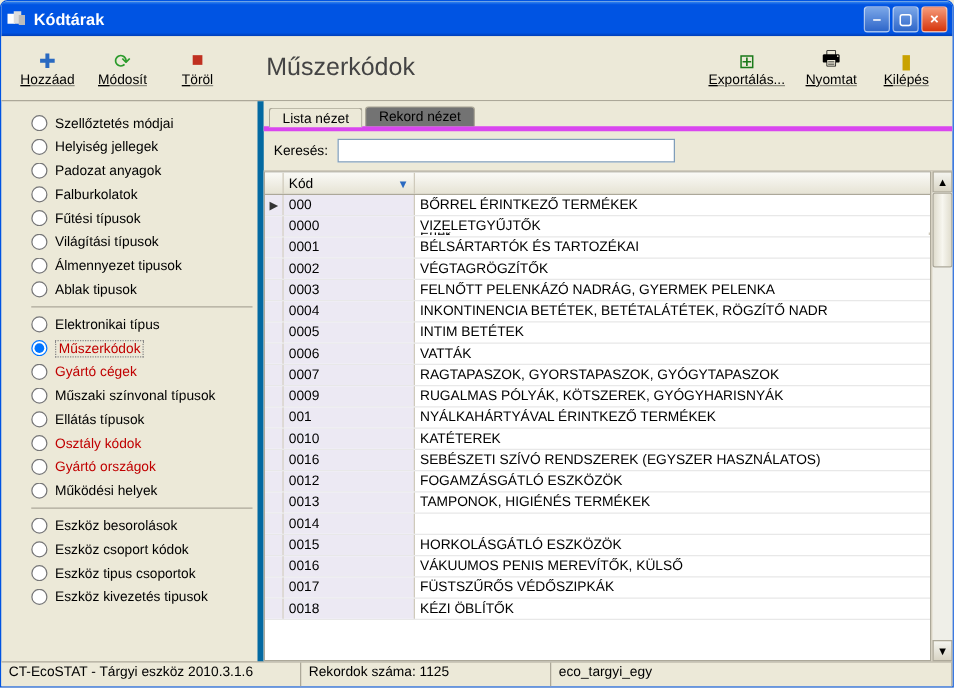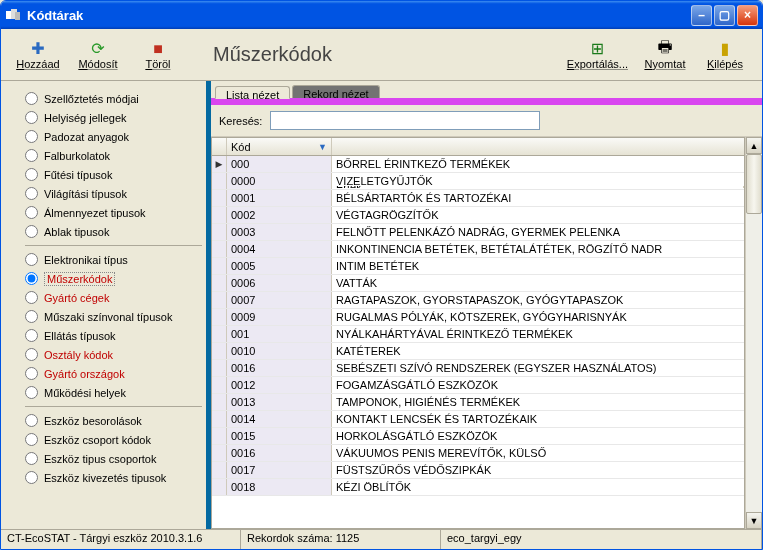--- a/index.html
+++ b/index.html
@@ -58,21 +58,21 @@
 .sidebar {
   width: 210px; border-right:5px solid #0369a1; padding:8px 4px 4px 24px;
   overflow:auto;
 }
 .radio-row { display:flex; align-items:center; gap:6px; height:19px; font-size:11px; }
 .radio-row.red { color:#c00000; }
 .radio-row input { margin:0; }
 .radio-row .dotted { border:1px dotted #888; padding:0 2px;}
 .divider { height:1px; background:#aca899; margin:4px 0; }
 .main { flex:1; display:flex; flex-direction:column; }
-.tabs { height:24px; display:flex; padding:4px 4px 0 4px; border-bottom:7px solid #d946ef; background:#ece9d8;}
+.tabs { height:24px; display:flex; padding:4px 4px 0 4px; border-bottom:4px solid #d946ef; background:#ece9d8;}
 .tab {
   border:1px solid #aca899; border-bottom:none;
   border-radius:3px 3px 0 0; padding:2px 10px; margin-right:2px;
   background:#ece9d8; font-size:11px; cursor:default;
   position:relative;
 }
 .tab.active { background:#ece9d8; top:1px; border-bottom:1px solid #ece9d8;}
 .tab.inactive { background:#737373; }
 .search-row {
   padding:6px 8px; display:flex; align-items:center; gap:8px;
@@ -357,21 +357,20 @@
               <div class="col-ert-cell">FOGAMZÁSGÁTLÓ ESZKÖZÖK</div>
             </div>
             <div class="grid-row">
               <div class="col-ind"></div>
               <div class="col-kod-cell">0013</div>
               <div class="col-ert-cell">TAMPONOK, HIGIÉNÉS TERMÉKEK</div>
             </div>
             <div class="grid-row">
               <div class="col-ind"></div>
               <div class="col-kod-cell">0014</div>
-              <div class="col-ert-cell">KONTAKT LENCSÉK ÉS TARTOZÉKAIK</div>
             </div>
             <div class="grid-row">
               <div class="col-ind"></div>
               <div class="col-kod-cell">0015</div>
               <div class="col-ert-cell">HORKOLÁSGÁTLÓ ESZKÖZÖK</div>
             </div>
             <div class="grid-row">
               <div class="col-ind"></div>
               <div class="col-kod-cell">0016</div>
               <div class="col-ert-cell">VÁKUUMOS PENIS MEREVÍTŐK, KÜLSŐ</div>

